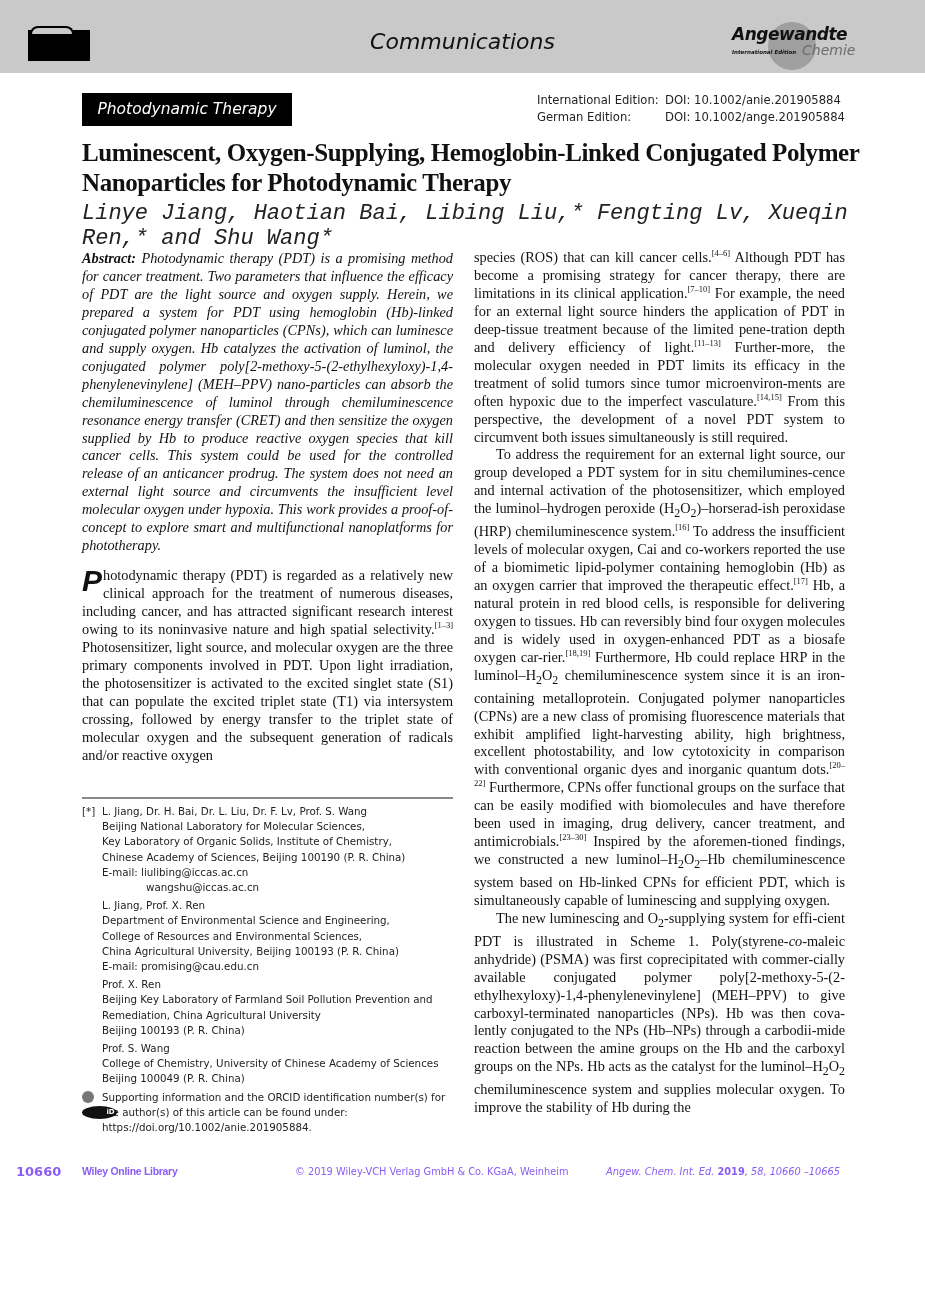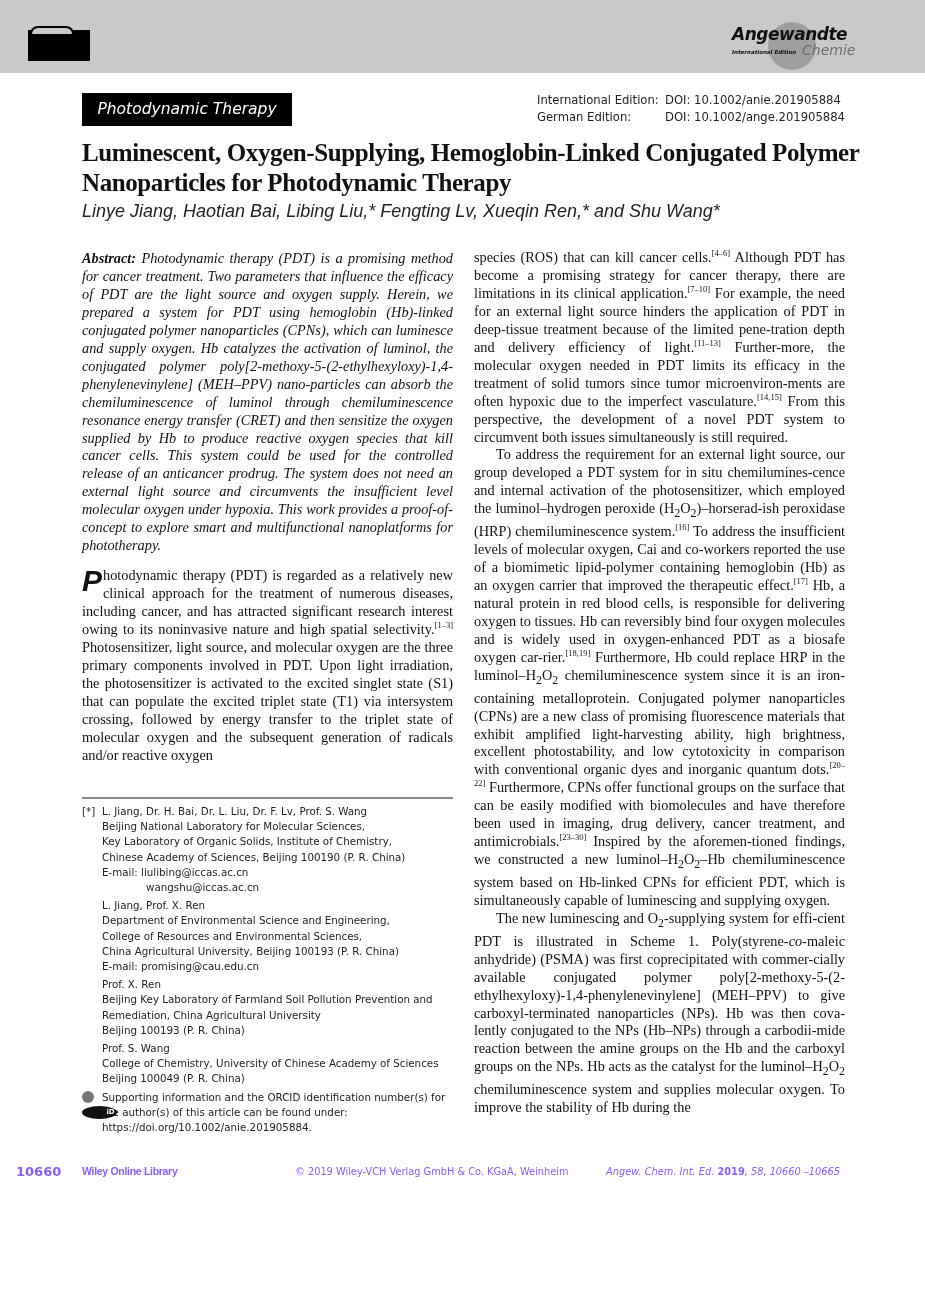--- a/index.html
+++ b/index.html
@@ -14,21 +14,21 @@
   .journal-logo .intl { position: absolute; left: 4px; top: 29px; font-family: "DejaVu Sans", sans-serif; font-style: italic; font-weight: bold; font-size: 5.5px; color: #111; }
   .journal-logo .chemie { position: absolute; left: 74px; top: 22px; font-family: "DejaVu Sans", sans-serif; font-style: italic; font-size: 14px; color: #6b6b6b; }
 
   .topic-badge { position: absolute; left: 82px; top: 93px; width: 210px; height: 33px; background: #000; color: #fff; font-family: "DejaVu Sans", sans-serif; font-style: italic; font-size: 15.5px; line-height: 33px; text-align: center; }
   .doi-block { position: absolute; left: 537px; top: 92px; font-family: "DejaVu Sans", sans-serif; font-size: 11.6px; line-height: 17px; color: #222; }
   .doi-row { display: flex; }
   .doi-label { width: 128px; white-space: nowrap; }
   .doi-val { white-space: nowrap; }
 
   .title { position: absolute; left: 82px; top: 138px; width: 780px; font-family: "Liberation Serif", serif; font-weight: bold; font-size: 25px; line-height: 30px; letter-spacing: -0.4px; color: #111; }
-  .authors { position: absolute; left: 82px; top: 201px; font-family: Liberation Sans, sans-serif; font-style: italic; font-size: 18px; color: #222; }
+  .authors { position: absolute; left: 82px; top: 201px; font-family: Liberation Mono, monospace; font-style: italic; font-size: 22px; color: #222; }
 
   .col { position: absolute; font-family: "Liberation Serif", serif; font-size: 14.3px; line-height: 17.95px; color: #111; text-align: justify; }
   .col-left { left: 82px; top: 250px; width: 371px; }
   .col-right { left: 474px; top: 249px; width: 371px; }
   .abstract { font-style: italic; }
   .abstract .lead { font-weight: bold; font-style: italic; }
   .para { margin: 0; }
   .para.indent { text-indent: 22px; }
   .para.drop::first-letter { font-family: "Liberation Sans", sans-serif; font-weight: bold; font-style: italic; font-size: 30px; float: left; line-height: 24px; margin-right: 1px; margin-top: 2px; }
   .body-first { margin-top: 12px; }
@@ -51,20 +51,21 @@
   .citation { position: absolute; left: 606px; top: 2px; font-size: 9.8px; font-style: italic; }
   .citation b { font-style: normal; }
 </style>
 </head>
 <body>
 
 <div class="header-band">
   <div class="logo-block" title="GDCh">
       <div class="logo-top"></div>
     </div>
+  <div class="section-title">Communications</div>
   <div class="journal-logo">
     <div class="circle"></div>
     <span class="ang">Angewandte</span>
     <span class="intl">International Edition</span>
     <span class="chemie">Chemie</span>
   </div>
 </div>
 
 <div class="topic-badge">Photodynamic Therapy</div>
 

